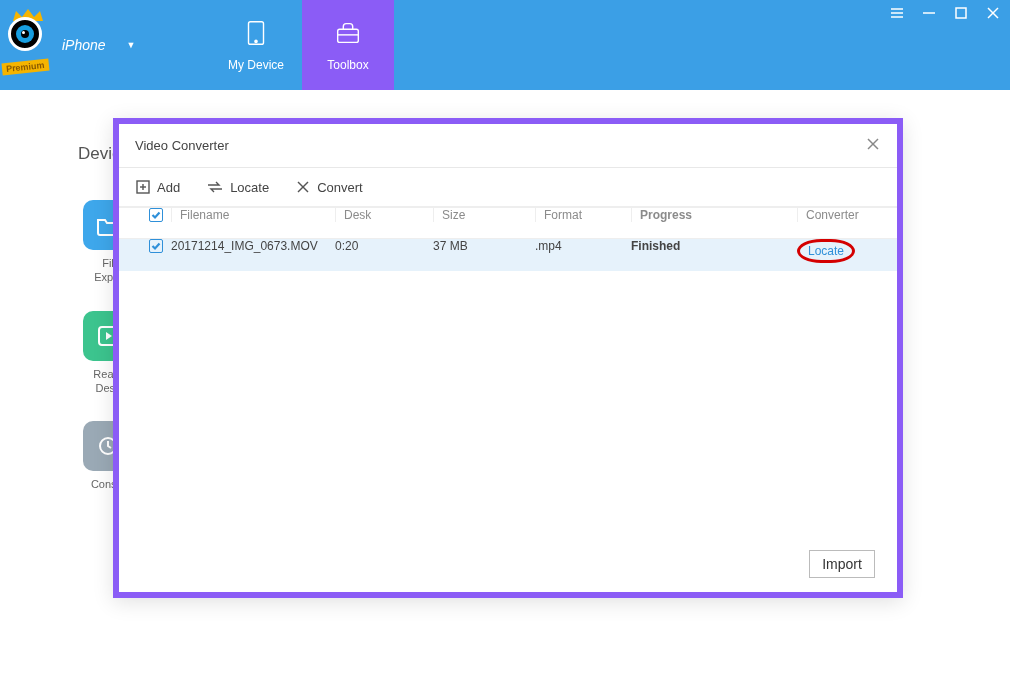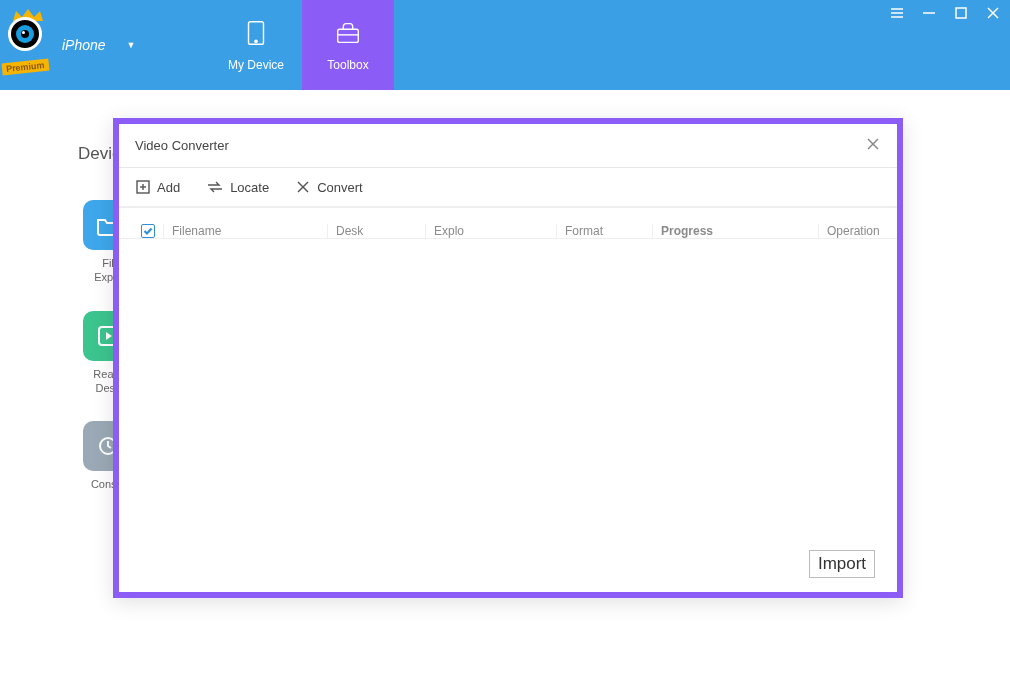--- a/index.html
+++ b/index.html
@@ -108,31 +108,31 @@
   .modal-toolbar {
     height:38px; display:flex; align-items:center; gap:26px;
     padding: 0 16px;
     color:#444;
   }
   .tbtn { display:flex; align-items:center; gap:6px; cursor:pointer; font-size:13px;}
   .tbtn svg { stroke:#555; fill:none; stroke-width:1.4; }
 
   
   .tbl { width:100%; border-top:1px solid #eee; }
-  .thead, .trow { display:flex; align-items:flex-end; height:32px; font-size:12px; padding-left:14px;}
+  .thead, .trow { display:flex; align-items:flex-start; height:32px; font-size:12px; padding-left:22px;}
   .thead { color:#8b8b8b; border-bottom:1px solid #eee; border-top:1px solid #eee;}
   .thead .th, .trow .td { border-right:0; }
   .thead .th { border-left:1px solid #eee; padding-left:8px; }
   .thead .th:first-child { border-left:none; padding-left:0;}
   .trow { background:#e6f2fb; color:#444;}
   .chk-col { width:30px; display:flex; justify-content:center;}
   .col-filename { width:164px; }
   .col-time     { width:98px; }
   .col-size     { width:102px; }
-  .col-format   { width:96px;margin-left:29px; }
+  .col-format   { width:96px; }
   .col-progress { width:166px;font-weight:bold; }
   .col-op       { flex:1; }
 
   .chk {
     width:14px; height:14px; border:1.5px solid #2f90d9; border-radius:2px;
     display:flex; align-items:center; justify-content:center; cursor:pointer;
   }
   .chk svg{ stroke:#2f90d9; stroke-width:2.2; fill:none;}
 
   .locate-wrap {
@@ -142,21 +142,21 @@
   }
   .locate-link { color:#2f90d9; cursor:pointer; font-size:12px; }
 
   .modal-footer {
     margin-top:auto;
     height:56px; display:flex; align-items:center; justify-content:flex-end;
     padding-right:22px;
   }
   .import-btn {
     width:66px; height:28px; border:1px solid #bbb; background:#fff;
-    font-size:17px; color:#333; cursor:pointer;
+    font-size:14px; color:#333; cursor:pointer;
   }
 </style>
 </head>
 <body>
 
 <div class="topbar">
   <div class="brand-area">
     <div class="logo-wrap">
       <svg class="crown" width="36" height="18" viewBox="0 0 36 18">
         <path d="M3 14 L6 4 L12 10 L18 2 L24 10 L30 4 L33 14 Z" fill="#f5b400"></path>
@@ -297,24 +297,43 @@
     <div class="thead">
       <div class="th chk-col">
         <span class="chk">
           <svg width="10" height="10" viewBox="0 0 10 10">
               <polyline points="1.5 5 4 7.5 8.5 2.5"></polyline>
             </svg>
         </span>
       </div>
       <div class="th col-filename">Filename</div>
       <div class="th col-time">Desk</div>
-      <div class="th col-size">Explo</div>
+      <div class="th col-size">Size</div>
       <div class="th col-format">Format</div>
       <div class="th col-progress">Progress</div>
-      <div class="th col-op">Operation</div>
-    </div>
-
+      <div class="th col-op">Converter</div>
+    </div>
+
+    <div class="trow">
+      <div class="td chk-col">
+        <span class="chk">
+          <svg width="10" height="10" viewBox="0 0 10 10">
+              <polyline points="1.5 5 4 7.5 8.5 2.5"></polyline>
+            </svg>
+        </span>
+      </div>
+      <div class="td col-filename">20171214_IMG_0673.MOV</div>
+      <div class="td col-time">0:20</div>
+      <div class="td col-size">37 MB</div>
+      <div class="td col-format">.mp4</div>
+      <div class="td col-progress">Finished</div>
+      <div class="td col-op">
+        <span class="locate-wrap">
+          <span class="locate-link">Locate</span>
+        </span>
+      </div>
+    </div>
   </div>
 
   <div class="modal-footer">
     <button class="import-btn">Import</button>
   </div>
 </div>
 
 </body></html>

